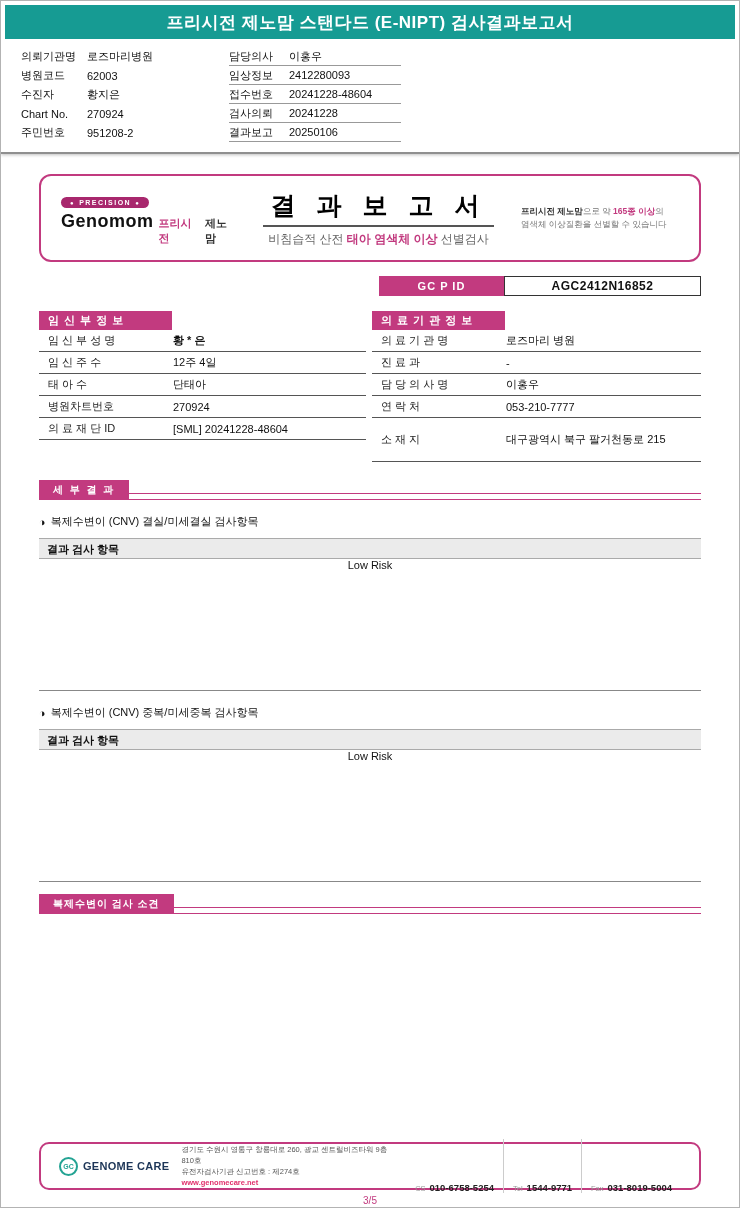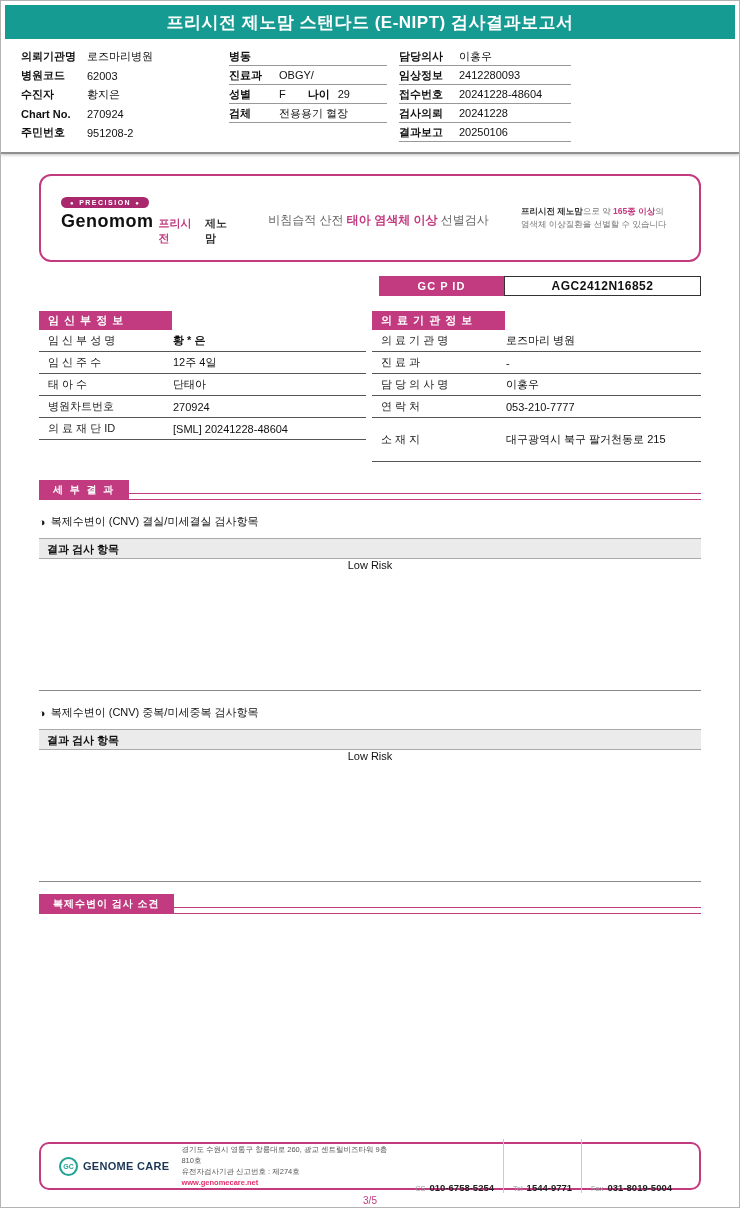--- a/index.html
+++ b/index.html
@@ -10,21 +10,21 @@
   .top-header { border-bottom:2px solid #8f8f8f; box-shadow:0 1px 3px rgba(0,0,0,.25); padding:4px 4px 8px; background:#fff; }
   .teal-bar { height:34px; background:#169b93; color:#fff; display:flex; align-items:center; justify-content:center; font-weight:bold; font-size:17px; letter-spacing:0.5px; }
   .fields { display:flex; padding:8px 16px 2px; }
   .fcol { display:flex; flex-direction:column; }
   .fcol1 { width:208px; }
   .fcol2 { width:170px; }
   .fcol3 { flex:1; }
   .frow { display:flex; align-items:center; height:19px; font-size:11px; color:#111; }
   .fcol2 .frow { width:158px; border-bottom:1px solid #999; }
   .fcol3 .frow { width:172px; border-bottom:1px solid #999; }
-  .flabel { font-weight:bold; }
+  .flabel { font-weight:normal; }
   .fcol1 .flabel { width:66px; }
   .fcol2 .flabel { width:50px; }
   .fcol3 .flabel { width:60px; }
   .flabel2 { font-weight:bold; margin-left:22px; margin-right:8px; }
 
   
   .doc { padding:20px 38px 0; }
   .doc-card { border:2.5px solid #c23a7f; border-radius:12px; }
   .doc-header { height:88px; display:flex; align-items:center; padding:0 20px; gap:10px; }
   .logo-block { width:175px; }
@@ -112,40 +112,20 @@
           </div>
         <div class="frow">
             <span class="flabel">Chart No.</span>
             <span class="fvalue">270924</span>
           </div>
         <div class="frow">
             <span class="flabel">주민번호</span>
             <span class="fvalue">951208-2</span>
           </div>
       </div>
-      <div class="fcol fcol2">
-        <div class="frow">
-            <span class="flabel">병동</span>
-            <span class="fvalue"></span>
-          </div>
-        <div class="frow">
-            <span class="flabel">진료과</span>
-            <span class="fvalue">OBGY/</span>
-          </div>
-        <div class="frow">
-            <span class="flabel">성별</span>
-            <span class="fvalue">F</span>
-            <span class="flabel2">나이</span>
-            <span class="fvalue">29</span>
-          </div>
-        <div class="frow">
-            <span class="flabel">검체</span>
-            <span class="fvalue">전용용기 혈장</span>
-          </div>
-      </div>
       <div class="fcol fcol3">
         <div class="frow">
             <span class="flabel">담당의사</span>
             <span class="fvalue">이홍우</span>
           </div>
         <div class="frow">
             <span class="flabel">임상정보</span>
             <span class="fvalue">2412280093</span>
           </div>
         <div class="frow">
@@ -173,20 +153,21 @@
           <span>PRECISION</span>
           <span class="dot">●</span>
         </span>
         <div class="brand-line">
           <span class="brand-en">Genomom</span>
           <span class="brand-kr1">프리시전</span>
           <span class="brand-kr2">제노맘</span>
         </div>
       </div>
       <div class="title-block">
+        <div class="doc-title">결 과 보 고 서</div>
         <div class="doc-subtitle">
           <span>비침습적 산전 </span><span class="em">태아 염색체 이상</span><span> 선별검사</span>
         </div>
       </div>
       <div class="note-block">
         <span class="b">프리시전 제노맘</span><span>으로 약 </span><span class="em">165종 이상</span><span>의</span><br>
         <span>염색체 이상질환을 선별할 수 있습니다</span>
       </div>
     </div>
 

